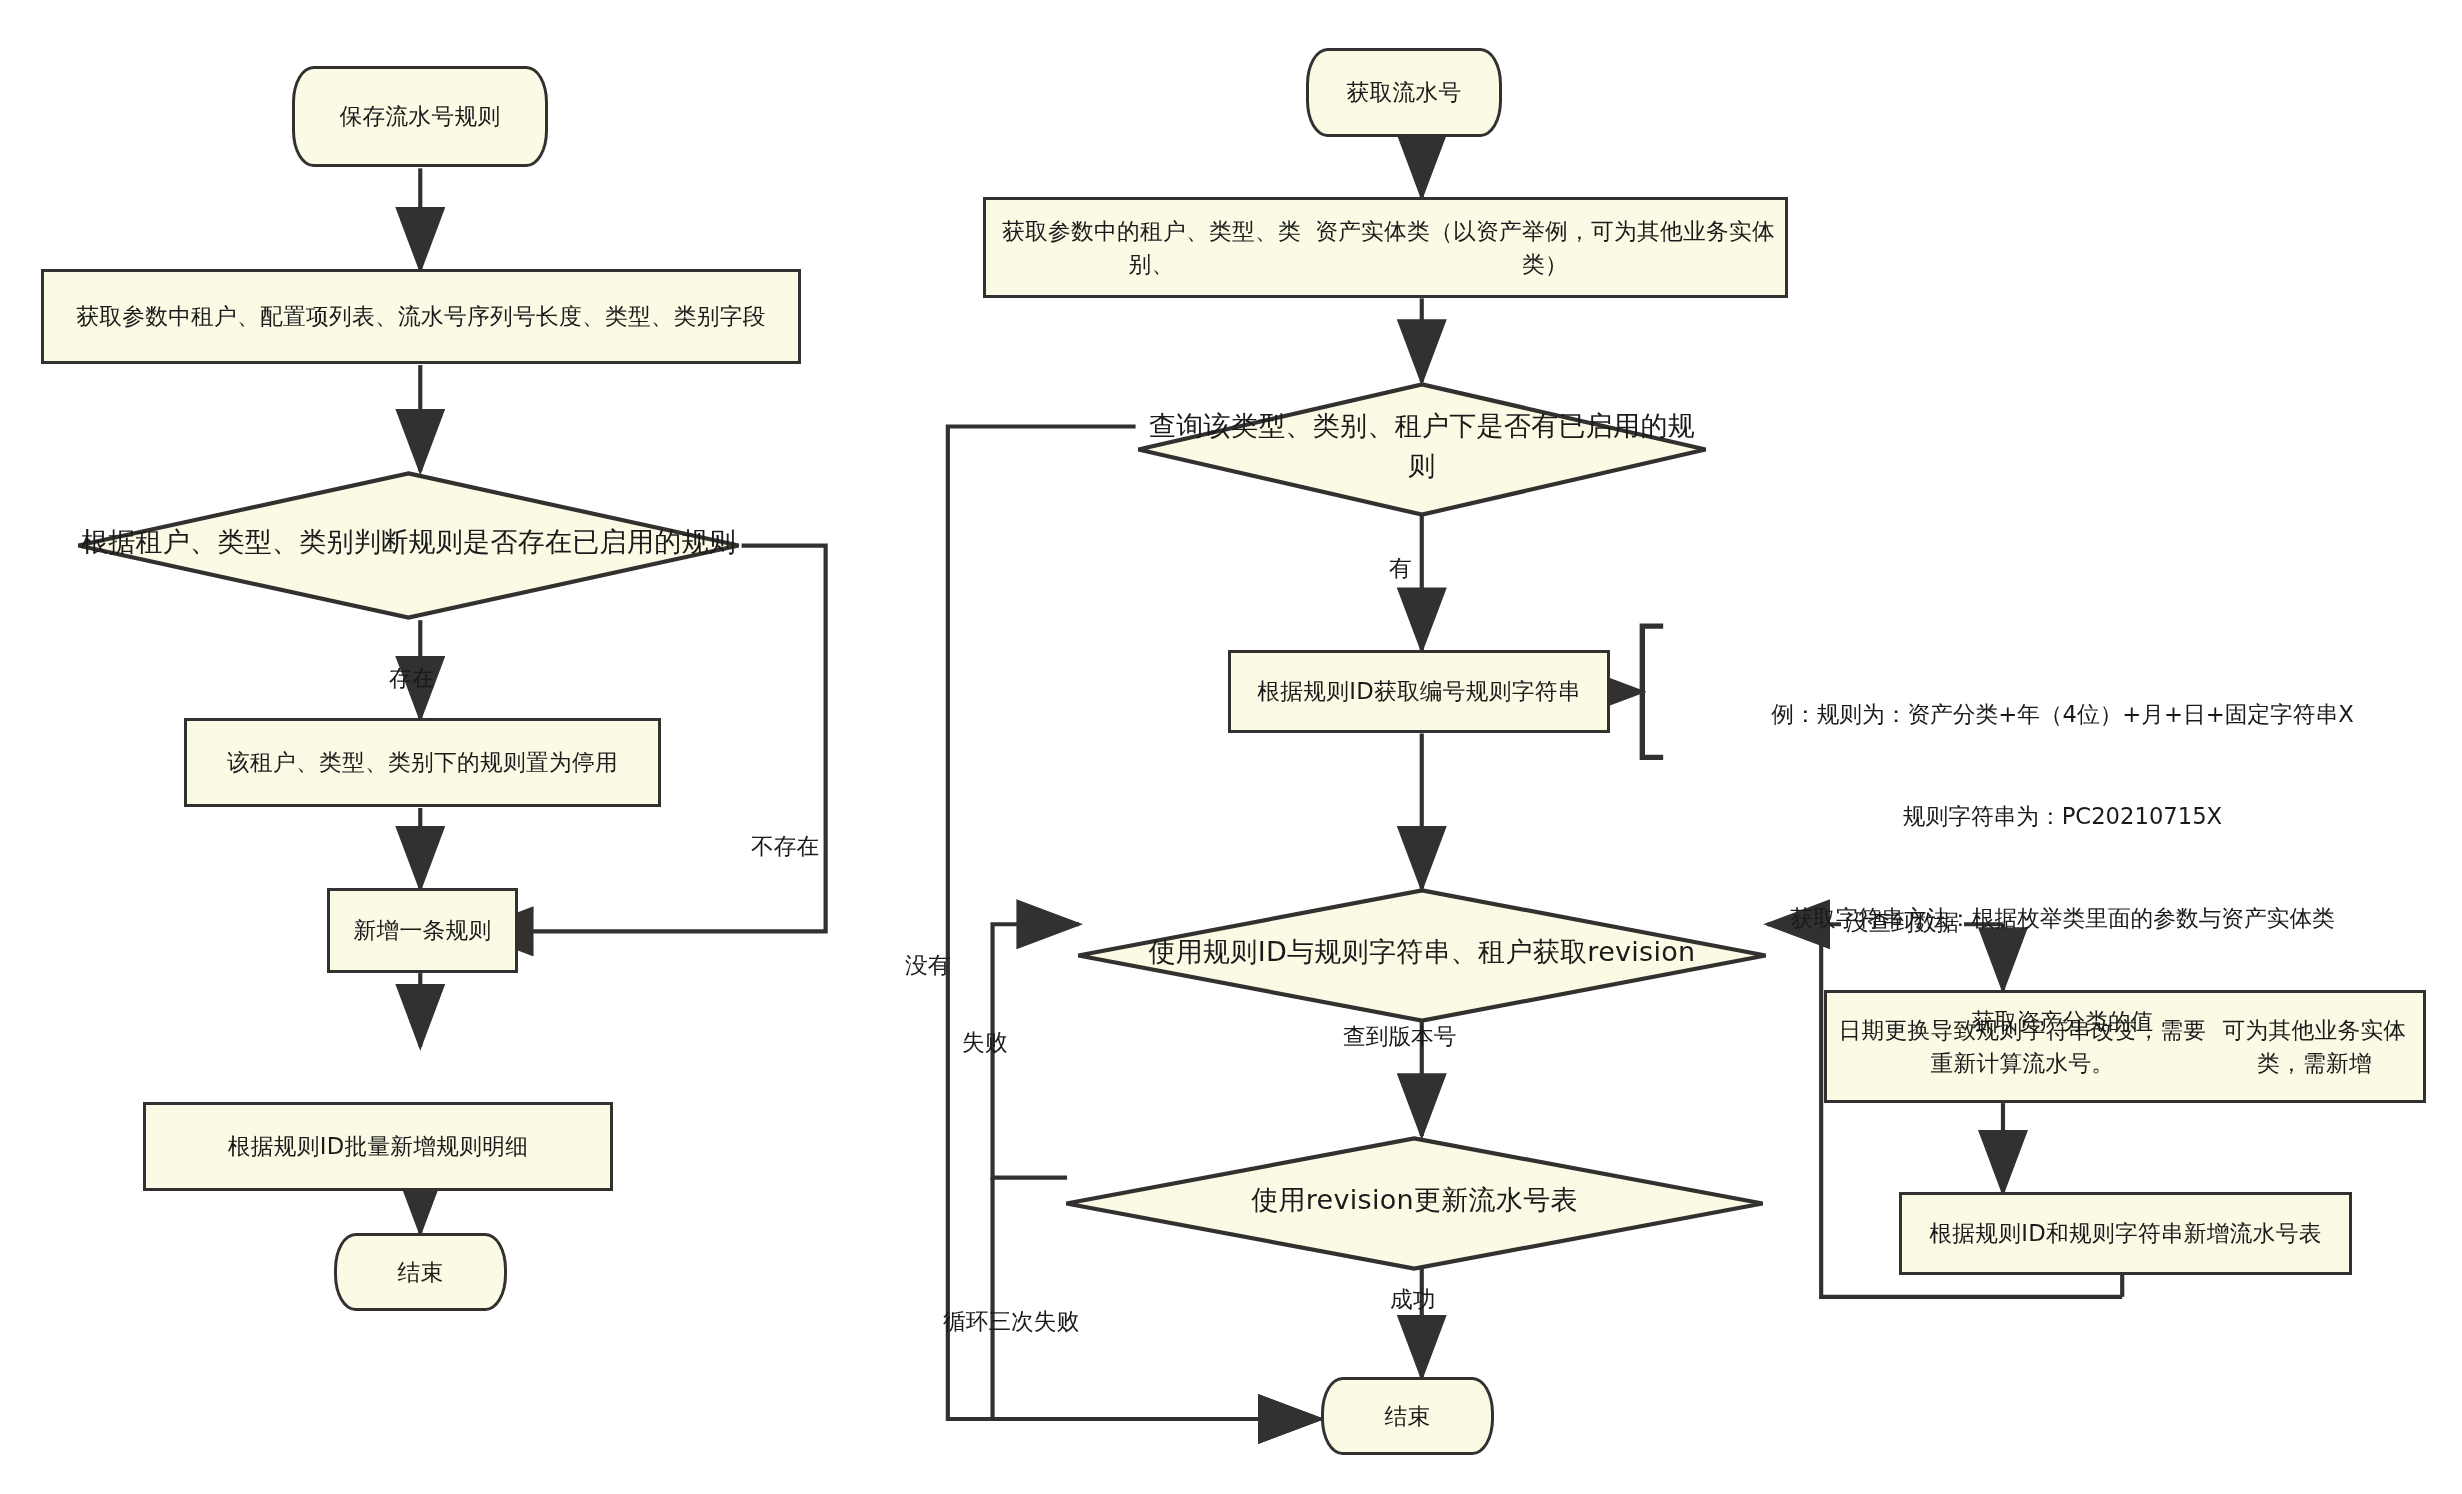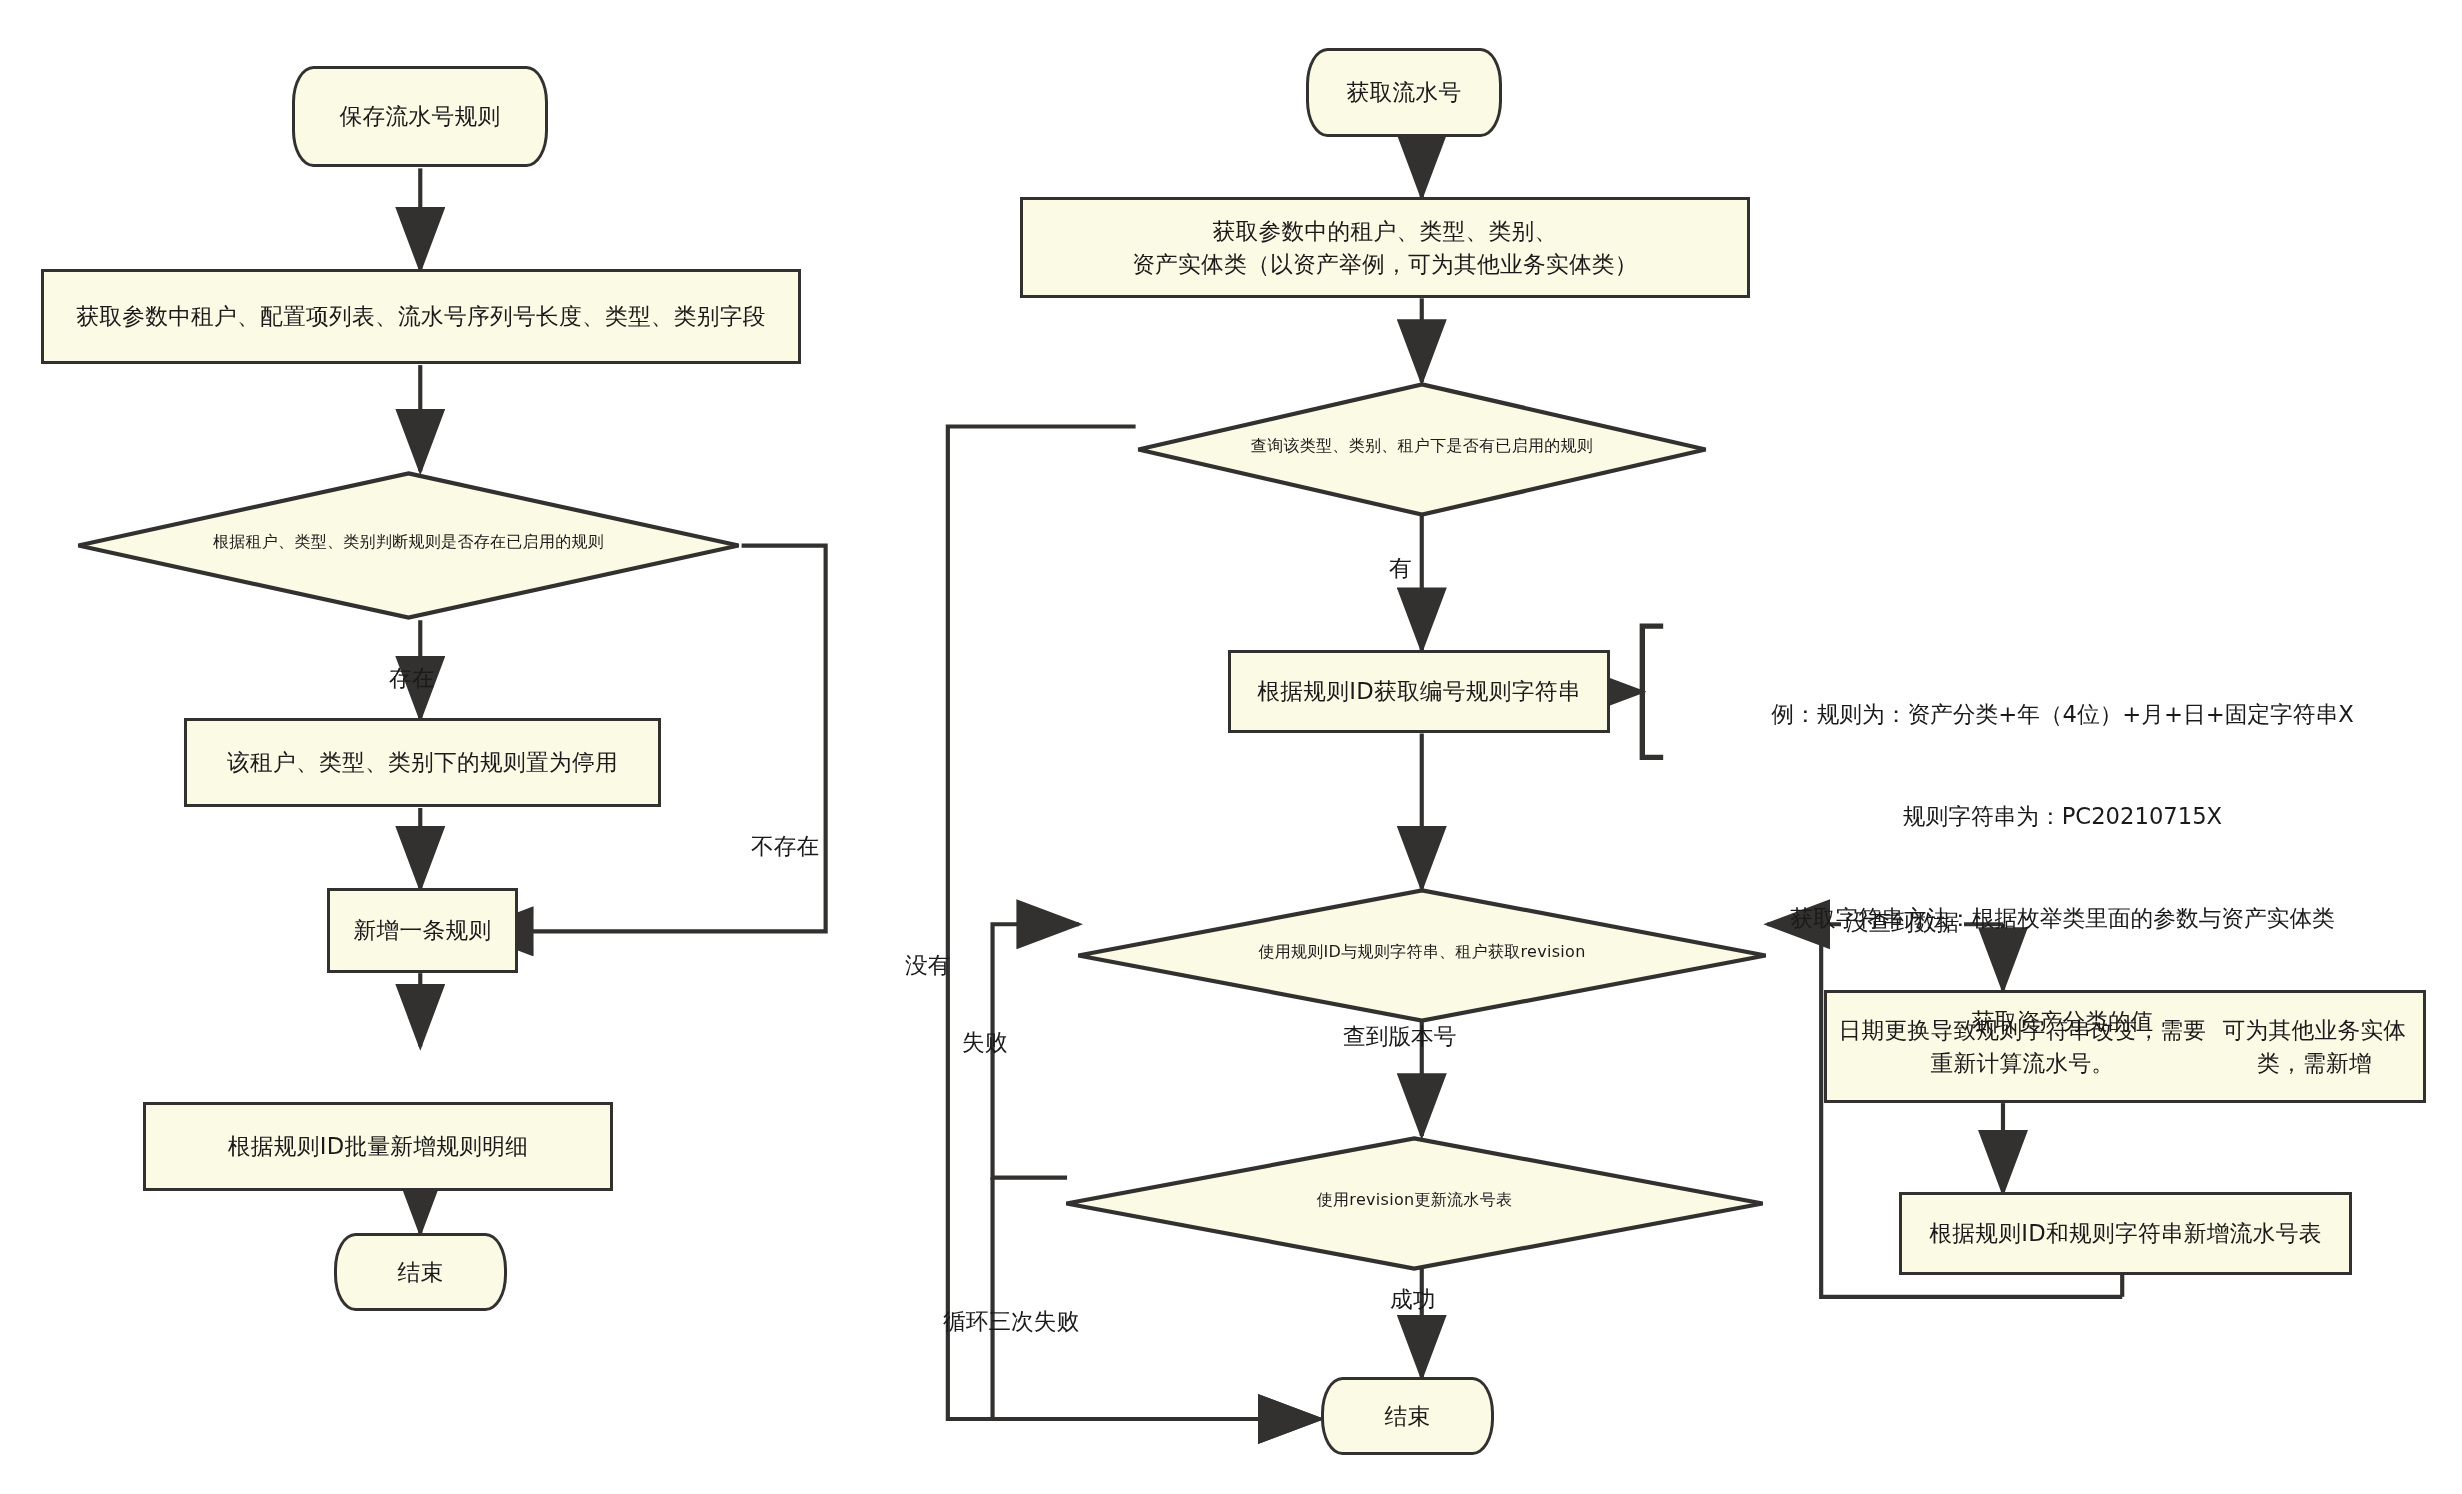--- a/index.html
+++ b/index.html
@@ -6,21 +6,21 @@
   body{font-family:"DejaVu Sans","Liberation Sans",sans-serif;}
   #stage{position:relative;width:2462px;height:1495px;background:#ffffff;overflow:hidden;}
   svg#wires{position:absolute;left:0;top:0;width:2462px;height:1495px;pointer-events:none;}
   .node{position:absolute;box-sizing:border-box;display:flex;align-items:center;justify-content:center;
         text-align:center;background:#fbfae5;border:3.6px solid #33312f;color:#1a1a1a;
         font-size:22.7px;line-height:1.45;letter-spacing:0.3px;z-index:3;padding:2.4px 6px;}
   .node.terminal{border-radius:21.5px/36px;}
   .node.process{border-radius:0;}
   .node.decision{background:none;border:none;padding:0;}
   .dshape{position:absolute;left:0;top:0;width:100%;height:100%;}
-  .dlabel{position:relative;z-index:2;width:100%;text-align:center;font-size:16px;color:#1a1a1a;
+  .dlabel{position:relative;z-index:2;width:100%;text-align:center;font-size:27px;color:#1a1a1a;
           transform:translateY(-3.6px);}
   .edgelabel{position:absolute;z-index:4;font-size:22.7px;color:#1a1a1a;background:transparent;
              white-space:nowrap;line-height:1;}
   .noteblk{position:absolute;z-index:4;font-size:22.7px;line-height:1.5;color:#1a1a1a;text-align:center;
            white-space:pre;}
   .nline{display:block;}
 </style>
 </head>
 <body>
 
@@ -99,21 +99,21 @@
     <span>结束</span>
   </div>
 
   <div class="edgelabel" style="left:389px;top:667px;">存在</div>
   <div class="edgelabel" style="left:751px;top:835px;">不存在</div>
 
   <div class="node terminal" style="left:1306px;top:48px;width:196px;height:89px;">
     <span>获取流水号</span>
   </div>
 
-  <div class="node process" style="left:1020px;top:197px;width:730px;height:101px;flex-direction:column;">
+  <div class="node process" style="left:983px;top:197px;width:805px;height:101px;flex-direction:row;">
     <span class="nline">获取参数中的租户、类型、类别、</span>
     <span class="nline">资产实体类（以资产举例，可为其他业务实体类）</span>
   </div>
 
   <div class="node decision" style="left:1136px;top:382px;width:572px;height:135px;">
     <svg class="dshape" viewBox="0 0 960 226" preserveAspectRatio="none">
       <polygon points="480,4 956,113 480,222 4,113" fill="#fbfae5" stroke="#33312f" stroke-width="7"></polygon>
     </svg>
     <span class="dlabel">查询该类型、类别、租户下是否有已启用的规则</span>
   </div>

